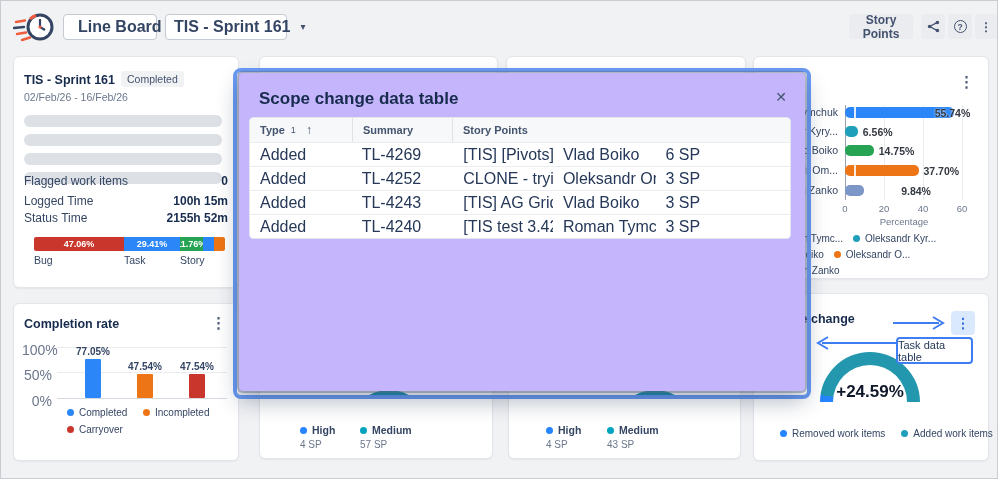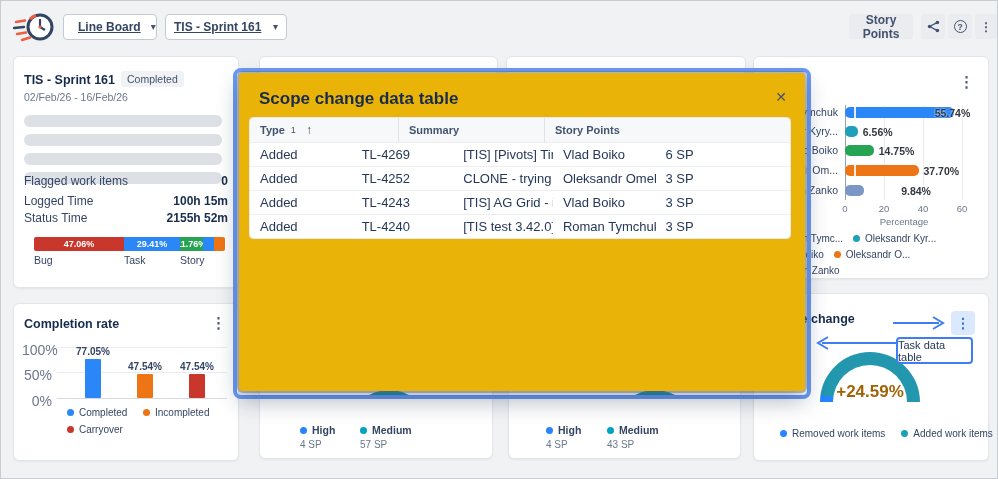--- a/index.html
+++ b/index.html
@@ -3,21 +3,21 @@
 <meta charset="utf-8">
 <style>
   * { margin:0; padding:0; box-sizing:border-box; }
   body { font-family:"Liberation Sans", sans-serif; background:#e8eaed; }
   .page { position:relative; width:998px; height:479px; background:#f1f2f4; border:1px solid #c9cdd3; overflow:hidden; font-family:"Liberation Sans", sans-serif; }
   .abs { position:absolute; }
   .card { position:absolute; background:#fff; border:1px solid #e3e5e9; border-radius:6px; box-shadow:0 1px 2px rgba(23,43,77,.06); }
 
   
   .select { position:absolute; height:26px; background:#fff; border:1px solid #c4cad2; border-radius:4px; display:flex; align-items:center; padding:0 8px; cursor:pointer; }
-  .select .lbl { font-size:12px; font-weight:bold; color:#344563; white-space:nowrap;text-decoration:underline; }
+  .select .lbl { font-size:16px; font-weight:bold; color:#344563; white-space:nowrap; }
   .avatar { width:15px; height:15px; border-radius:50%; background:#dfe2e6; margin-right:6px; }
   .chev { margin-left:auto; padding-left:10px; color:#44546f; font-size:10px; line-height:1; }
   .hbtn { position:absolute; height:25px; background:#ebecf0; border:none; border-radius:3px; display:flex; align-items:center; justify-content:center; font-size:12px; font-weight:bold; color:#42526e; cursor:pointer; font-family:"Liberation Sans", sans-serif; }
 
   
   .panel-title { font-size:12.5px; font-weight:bold; color:#172b4d; }
   .badge { display:inline-block; margin-left:6px; padding:2px 6px; background:#f1f2f4; border-radius:3px; font-size:10.5px; font-weight:normal; color:#44546f; vertical-align:1px; }
   .daterange { font-size:10.5px; color:#6b778c; }
   .skel { position:absolute; left:10px; width:198px; height:12px; border-radius:6px; background:#dde1e6; }
   .statrow { position:absolute; left:10px; right:10px; display:flex; justify-content:space-between; font-size:12px; }
@@ -31,46 +31,46 @@
   .kebab { position:absolute; font-size:15px; font-weight:bold; color:#505f79; line-height:14px; cursor:pointer; }
   .gridline { position:absolute; height:1px; background:#e9ebee; }
   .ytick { position:absolute; font-size:14px; color:#6b778c; text-align:right; width:30px; }
   .cbar { position:absolute; width:16px; border-radius:1px; }
   .cbar-lbl { position:absolute; width:54px; text-align:center; font-size:10px; font-weight:bold; color:#344563; }
   .legend-item { display:flex; align-items:center; font-size:10px; color:#344563; white-space:nowrap; }
   .dot { width:7px; height:7px; border-radius:50%; margin-right:5px; flex:none; }
 
   
   .modal-outline { position:absolute; left:232px; top:67px; width:578px; height:331px; border:4px solid #6b9bf4; border-radius:8px; z-index:10; pointer-events:none; }
-  .modal { position:absolute; left:238px; top:72px; width:566px; height:318px; background:#eab308; border-radius:4px; z-index:11; box-shadow:0 0 0 2px rgba(94,108,132,.45), 0 10px 22px rgba(9,30,66,.32); }
+  .modal { position:absolute; left:238px; top:72px; width:566px; height:318px; background:#c4b5fd; border-radius:4px; z-index:11; box-shadow:0 0 0 2px rgba(94,108,132,.45), 0 10px 22px rgba(9,30,66,.32); }
   .modal-title { position:absolute; left:20px; top:16px; font-size:17px; font-weight:bold; color:#172b4d; }
   .modal-close { position:absolute; right:18px; top:16px; font-size:14px; color:#44546f; cursor:pointer; line-height:16px; }
   .dtable { position:absolute; left:10px; top:44px; width:542px; border:1px solid #e4e7eb; border-radius:4px; overflow:hidden; }
-  .dt-head { display:flex; background:#f7f8f9; height:24px;gap:46px; }
+  .dt-head { display:flex; background:#f7f8f9; height:24px; }
   .dt-th { display:flex; align-items:center; padding:0 0 0 10px; font-size:11px; font-weight:bold; color:#44546f; border-left:1px solid #dfe2e7; cursor:pointer; }
   .dt-th:first-child { border-left:none; }
   .dt-th .snum { margin-left:6px; font-size:9px; font-weight:normal; }
   .dt-th .sarr { margin-left:10px; font-size:12px; }
   .dt-row { display:flex; height:24px; border-top:1px solid #ebedf1; background:#fff; }
-  .dt-td { display:flex; align-items:center; padding-left:10px; font-size:13px; color:#253858; white-space:nowrap; overflow:hidden; }
+  .dt-td { display:flex; align-items:center; padding-left:10px; font-size:16px; color:#253858; white-space:nowrap; overflow:hidden; }
 
   
   .wl-label { position:absolute; right:150px; font-size:10.5px; color:#344563; white-space:nowrap; }
   .wl-bar { position:absolute; height:11px; border-radius:5px; }
   .wl-val { position:absolute; font-size:10.5px; font-weight:bold; color:#333740; white-space:nowrap; text-shadow:0 0 2px #fff; }
   .wl-notch { position:absolute; width:2px; height:11px; background:#fff; opacity:.85; }
   .vline { position:absolute; width:1px; background:#e9ebef; }
   .xtick { position:absolute; width:30px; text-align:center; font-size:9.5px; color:#6b778c; }
 
   
   .tooltip-box { position:absolute; background:#fff; border:2.5px solid #3f7df2; border-radius:4px; display:flex; align-items:center; justify-content:center; font-size:11px; color:#253858; z-index:12; }
   .kebab-hl { position:absolute; width:24px; height:24px; background:#dbe9ff; border-radius:4px; display:flex; align-items:center; justify-content:center; font-size:14px; font-weight:bold; color:#3b6fe0; cursor:pointer; z-index:12; }
   .gauge { position:absolute; width:100px; height:50px; border-radius:100px 100px 0 0; }
   .gauge::after { content:''; position:absolute; left:13px; top:13px; width:74px; height:37px; border-radius:74px 74px 0 0; background:#fff; }
-  .gauge-val { position:absolute; width:100px; text-align:center; font-size:17px; font-weight:bold; color:#a16207; z-index:2; }
+  .gauge-val { position:absolute; width:100px; text-align:center; font-size:17px; font-weight:bold; color:#0f172a; z-index:2; }
   .sliver-clip { position:absolute; height:9px; width:72px; overflow:hidden; z-index:5; }
   .sliver { width:72px; height:60px; border:5px solid #2094ad; border-radius:50%; }
   .arrow-svg { position:absolute; z-index:12; }
 
   .pc-item { position:absolute; }
   .pc-row { display:flex; align-items:center; font-size:10.5px; font-weight:bold; color:#344563; }
   .pc-val { margin-top:3px; font-size:10px; color:#6b778c; }
 </style>
 </head>
 <body>

